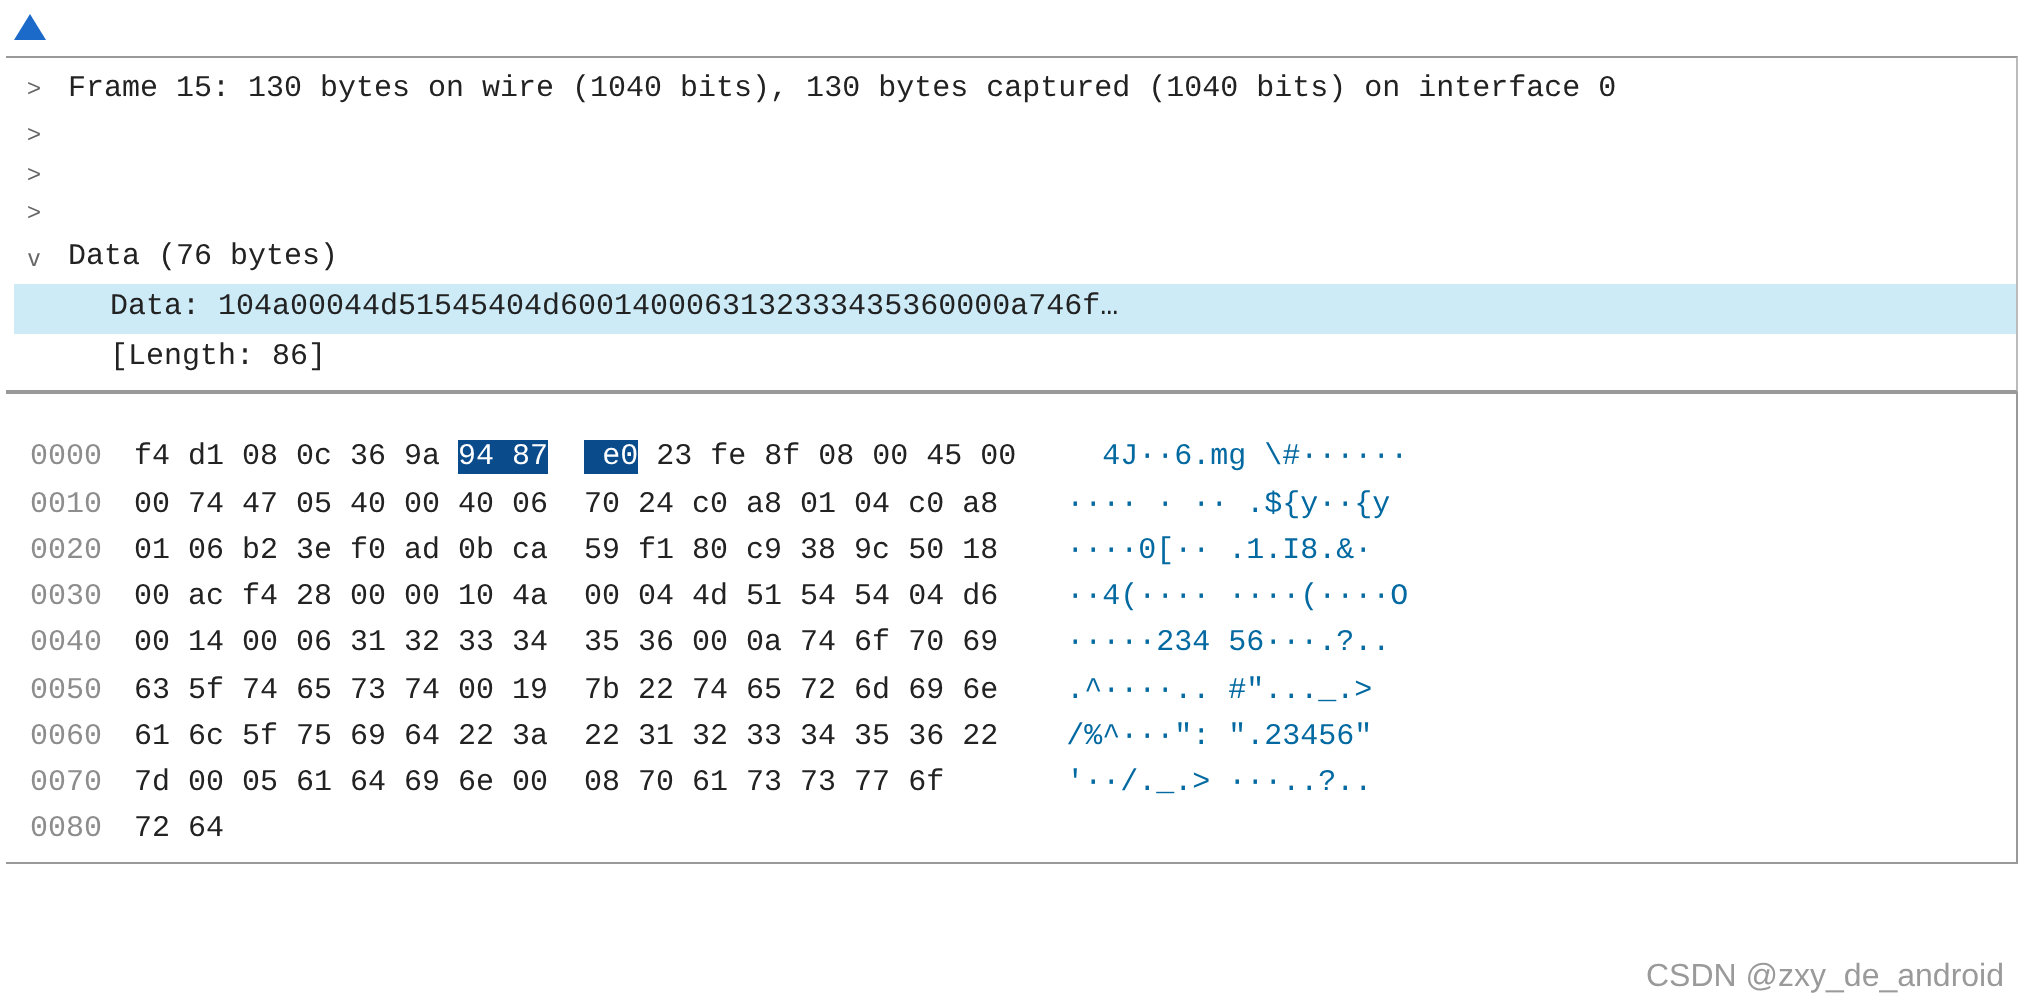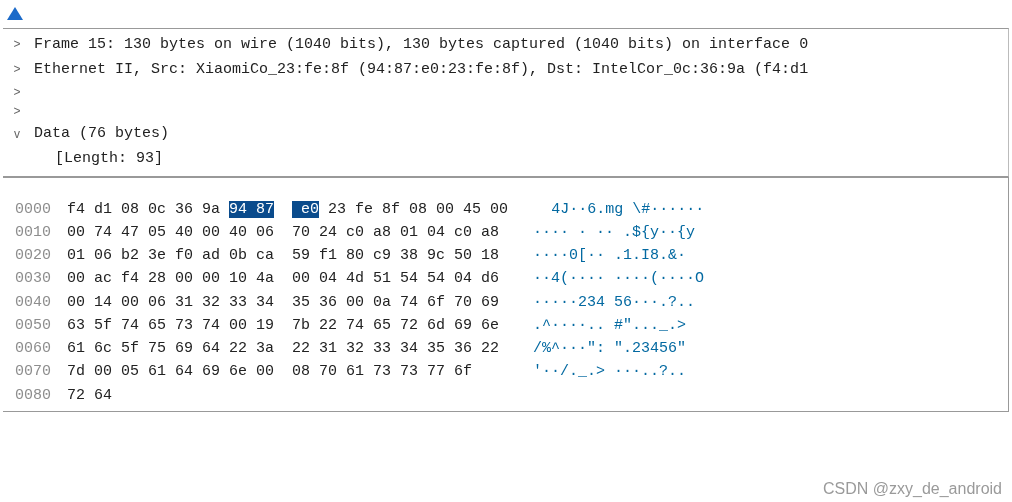--- a/index.html
+++ b/index.html
@@ -85,23 +85,24 @@
   <span class="fin-icon">
     <svg width="18" height="18" viewBox="0 0 18 18">
       <path d="M1 16 L9 3 L17 16 Z" fill="#1b6ac9"></path>
     </svg>
   </span>
 </div>
 
 <div class="panel">
   <div class="tree" id="tree">
       <div class="tree-row"><span class="toggle">&gt;</span><span> Frame 15: 130 bytes on wire (1040 bits), 130 bytes captured (1040 bits) on interface 0</span></div>
-      <div class="tree-row"><span class="toggle">&gt;</span><span> Ethernet II, Src: XiaomiCo_23:fe:8f (94:87:e0:23:fe:8f), Dst: IntelCor_0c:36:9a (f4:d1</span></div>
+      <div class="tree-row"><span class="toggle">&gt;</span></div>
       <div class="tree-row"><span class="toggle">&gt;</span></div>
       <div class="tree-row"><span class="toggle">&gt;</span></div>
       <div class="tree-row"><span class="toggle">v</span><span> Data (76 bytes)</span></div>
-      <div class="tree-row child-row">[Length: 93]</div>
+      <div class="tree-row child-row selected">Data: 104a00044d51545404d6001400063132333435360000a746f…</div>
+      <div class="tree-row child-row">[Length: 86]</div>
     </div>
 </div>
 
 <div class="hexpane" id="hexpane"><div class="hex-row"><span class="offset">0000</span><span class="hex">f4 d1 08 0c 36 9a <span class="hl">94</span><span class="hl"> 87</span>  <span class="hl"> e0</span> 23 fe 8f 08 00 45 00</span><span class="ascii"> 4J··6.mg \#······</span></div><div class="hex-row"><span class="offset">0010</span><span class="hex">00 74 47 05 40 00 40 06  70 24 c0 a8 01 04 c0 a8</span><span class="ascii">···· · ·· .${y··{y</span></div><div class="hex-row"><span class="offset">0020</span><span class="hex">01 06 b2 3e f0 ad 0b ca  59 f1 80 c9 38 9c 50 18</span><span class="ascii">····0[·· .1.I8.&amp;·</span></div><div class="hex-row"><span class="offset">0030</span><span class="hex">00 ac f4 28 00 00 10 4a  00 04 4d 51 54 54 04 d6</span><span class="ascii">··4(···· ····(····O</span></div><div class="hex-row"><span class="offset">0040</span><span class="hex">00 14 00 06 31 32 33 34  35 36 00 0a 74 6f 70 69</span><span class="ascii">·····234 56···.?..</span></div><div class="hex-row"><span class="offset">0050</span><span class="hex">63 5f 74 65 73 74 00 19  7b 22 74 65 72 6d 69 6e</span><span class="ascii">.^····.. #"..._.&gt;</span></div><div class="hex-row"><span class="offset">0060</span><span class="hex">61 6c 5f 75 69 64 22 3a  22 31 32 33 34 35 36 22</span><span class="ascii">/%^···": ".23456"</span></div><div class="hex-row"><span class="offset">0070</span><span class="hex">7d 00 05 61 64 69 6e 00  08 70 61 73 73 77 6f   </span><span class="ascii">'··/._.&gt; ···..?..</span></div><div class="hex-row"><span class="offset">0080</span><span class="hex">72 64                                            </span><span class="ascii"></span></div></div>
 
 <div class="watermark">CSDN @zxy_de_android</div>
 
 </body></html>

